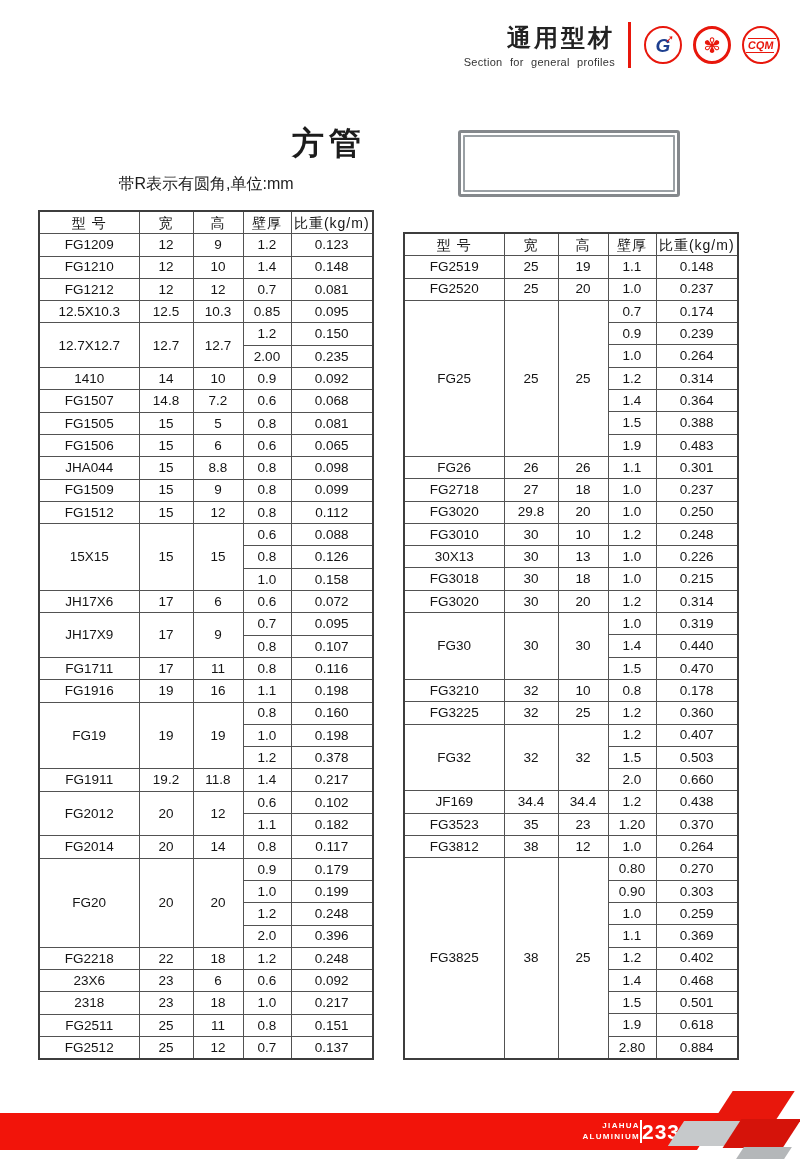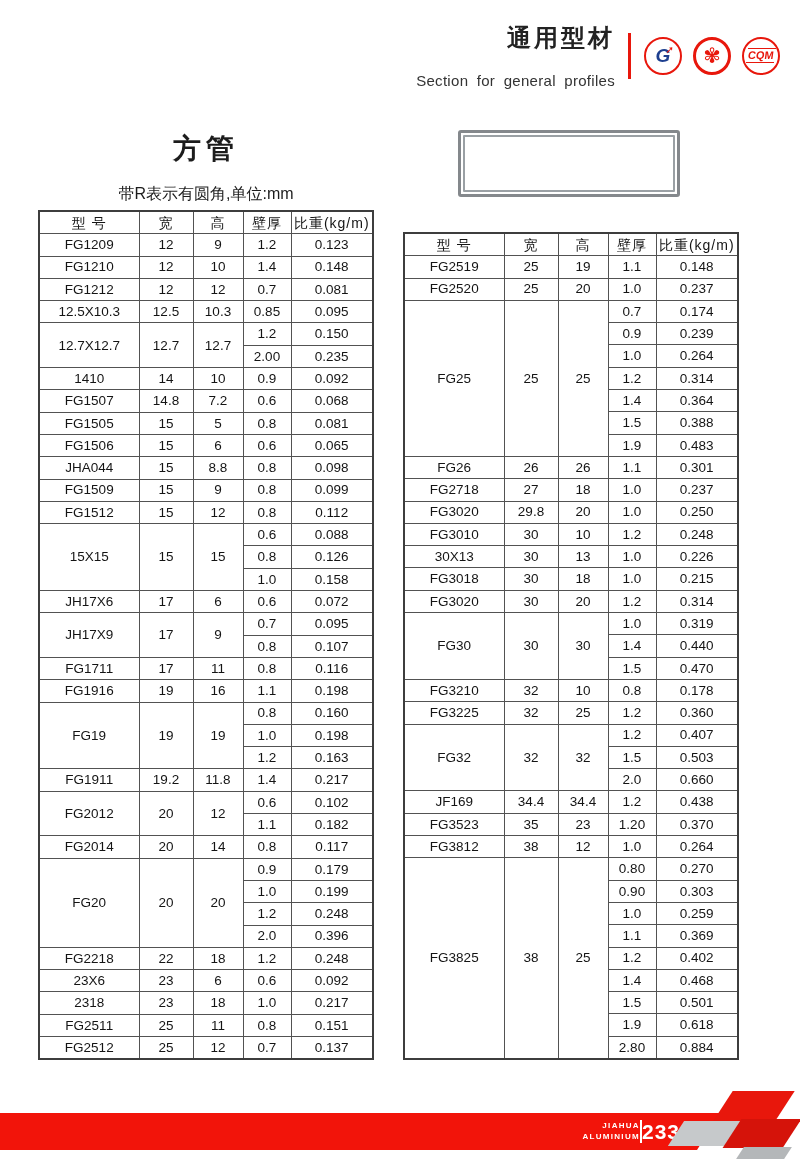--- a/index.html
+++ b/index.html
@@ -5,35 +5,35 @@
   html,body { margin:0; padding:0; background:#ffffff; }
   .page {
     position:relative; width:800px; height:1167px; background:#ffffff;
     overflow:hidden; font-family:"Liberation Sans","DejaVu Sans",sans-serif; color:#1c1c1c;
   }
 
   
   .masthead { position:absolute; top:22px; right:20px; display:flex; align-items:center; gap:13px; }
   .masthead-text { text-align:right; }
   .masthead-cn { font-size:24px; font-weight:bold; letter-spacing:3px; color:#222; white-space:nowrap; }
-  .masthead-en { font-size:15px; color:#333; margin-top:18px; word-spacing:4px; letter-spacing:.3px; white-space:nowrap; }
+  .masthead-en { font-size:11px; color:#333; margin-top:2px; word-spacing:4px; letter-spacing:.3px; white-space:nowrap; }
   .masthead-divider { width:3px; height:46px; background:#e8170c; }
   .logos { display:flex; gap:11px; align-items:center; }
   .logo { width:38px; height:38px; border-radius:50%; display:flex; align-items:center; justify-content:center; box-sizing:border-box; background:#fff; }
   .logo-g { border:2px solid #e8170c; position:relative; }
   .logo-g-letter { color:#1d3f8f; font-weight:bold; font-style:italic; font-size:19px; line-height:1; }
   .logo-g-swoosh { position:absolute; top:6px; right:6px; color:#e8170c; font-size:10px; line-height:1; }
   .logo-flower { border:3px solid #e8170c; }
   .flower-icon { color:#e8170c; font-size:21px; line-height:1; }
   .logo-cqm { border:2.5px solid #e8170c; }
   .cqm-text { color:#e8170c; font-weight:bold; font-size:11px; line-height:1; border-top:1.5px solid #e8170c; border-bottom:1.5px solid #e8170c; padding:1px 1px; transform:skewX(-8deg); }
 
   
   .intro { position:absolute; left:38px; top:114px; width:336px; text-align:center; }
-  .intro-cn { margin:16px; font-size:28px; font-weight:bold; letter-spacing:5px; }
+  .intro-cn { margin:8px; font-size:32px; font-weight:bold; letter-spacing:5px;text-align:right; }
   .intro-en { font-size:14px; font-weight:bold; margin-top:7px; letter-spacing:.2px; white-space:nowrap; }
   .intro-note { font-size:16px; margin-top:5px; }
 
   
   .tube-drawing { position:absolute; left:458px; top:130px; width:222px; height:67px;
     border:3px solid #84888c; padding:2px; box-sizing:border-box; border-radius:3px; background:#fff; }
   .tube-inner { width:100%; height:100%; box-sizing:border-box; border:2px solid #9aa0a4; border-radius:1px; }
 
   
   .profile-table { position:absolute; }
@@ -256,21 +256,21 @@
             <td rowspan="3">19</td>
             <td>0.8</td>
             <td>0.160</td>
           </tr>
           <tr>
             <td>1.0</td>
             <td>0.198</td>
           </tr>
           <tr>
             <td>1.2</td>
-            <td>0.163</td>
+            <td>0.378</td>
           </tr>
           <tr>
             <td rowspan="1">FG1911</td>
             <td rowspan="1">19.2</td>
             <td rowspan="1">11.8</td>
             <td>1.4</td>
             <td>0.217</td>
           </tr>
           <tr>
             <td rowspan="2">FG2012</td>

